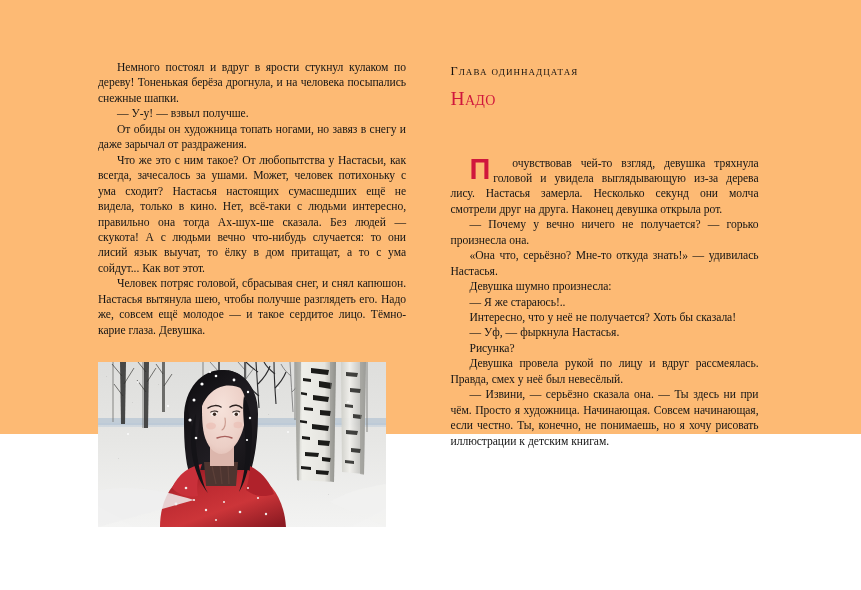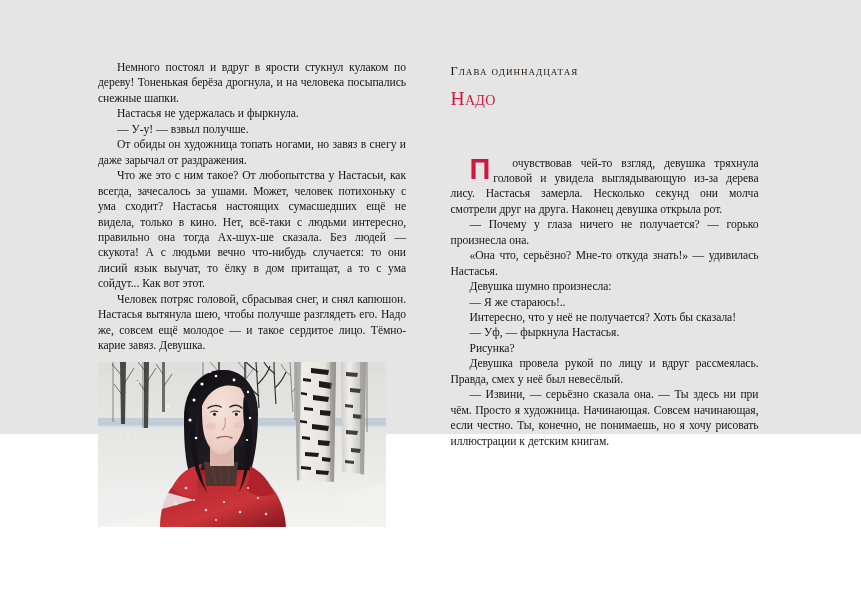--- a/index.html
+++ b/index.html
@@ -11,21 +11,21 @@
     width: 861px;
     height: 590px;
     overflow: hidden;
     font-family: "Liberation Serif", "DejaVu Serif", serif;
     color: #151515;
   }
   .spread {
     position: relative;
     width: 861px;
     height: 434px;
-    background: #e5e5e5;
+    background: #fdba74;
     display: flex;
   }
   .page {
     position: relative;
     box-sizing: border-box;
     width: 430.5px;
     height: 590px;
   }
   
   .page-left {
@@ -118,25 +118,24 @@
   }
 </style>
 </head>
 <body>
 
 <div class="spread">
 
   <div class="page page-left">
     <div class="col">
       <p class="body">Немного постоял и вдруг в ярости стукнул кулаком по дереву! Тоненькая берёза дрогнула, и на человека посыпались снежные шапки.</p>
-      <p class="body">Настасья не удержалась и фыркнула.</p>
       <p class="body">— У-у! — взвыл получше.</p>
       <p class="body">От обиды он художница топать ногами, но завяз в снегу и даже зарычал от раздражения.</p>
       <p class="body">Что же это с ним такое? От любопытства у Настасьи, как всегда, зачесалось за ушами. Может, человек потихоньку с ума сходит? Настасья настоящих сумасшедших ещё не видела, только в кино. Нет, всё-таки с людьми интересно, правильно она тогда Ах-шух-ше сказала. Без людей — скукота! А с людьми вечно что-нибудь случается: то они лисий язык выучат, то ёлку в дом притащат, а то с ума сойдут... Как вот этот.</p>
-      <p class="body">Человек потряс головой, сбрасывая снег, и снял капюшон. Настасья вытянула шею, чтобы получше разглядеть его. Надо же, совсем ещё молодое — и такое сердитое лицо. Тёмно-карие завяз. Девушка.</p>
+      <p class="body">Человек потряс головой, сбрасывая снег, и снял капюшон. Настасья вытянула шею, чтобы получше разглядеть его. Надо же, совсем ещё молодое — и такое сердитое лицо. Тёмно-карие глаза. Девушка.</p>
     </div>
 
     <div class="illustration-wrap">
       <div class="illustration">
         <svg viewBox="0 0 288 165" preserveAspectRatio="none">
           <defs>
             <linearGradient id="snowG" x1="0" y1="0" x2="0" y2="1">
               <stop offset="0%" stop-color="#dededc"></stop>
               <stop offset="45%" stop-color="#e6e6e4"></stop>
               <stop offset="100%" stop-color="#f3f3f2"></stop>
@@ -366,21 +365,21 @@
   <div class="page page-right">
     <div class="col">
 
       <div class="chapter-label">Глава одиннадцатая</div>
       <div class="chapter-title">Надо</div>
 
       <div class="chapter-gap"></div>
 
       <p class="body dropcap-para"><span class="dropcap">П</span><span>очувствовав чей-то взгляд, девушка тряхнула головой и увидела выглядывающую из-за дерева лису. Настасья замерла. Несколько секунд они молча смотрели друг на друга. Наконец девушка открыла рот.</span></p>
 
-      <p class="body">— Почему у глаза ничего не получается? — горько произнесла она.</p>
+      <p class="body">— Почему у вечно ничего не получается? — горько произнесла она.</p>
       <p class="body">«Она что, серьёзно? Мне-то откуда знать!» — удивилась Настасья.</p>
       <p class="body">Девушка шумно произнесла:</p>
       <p class="body">— Я же стараюсь!..</p>
       <p class="body">Интересно, что у неё не получается? Хоть бы сказала!</p>
       <p class="body">— Уф, — фыркнула Настасья.</p>
       <p class="body">Рисунка?</p>
       <p class="body">Девушка провела рукой по лицу и вдруг рассмеялась. Правда, смех у неё был невесёлый.</p>
       <p class="body">— Извини, — серьёзно сказала она. — Ты здесь ни при чём. Просто я художница. Начинающая. Совсем начинающая, если честно. Ты, конечно, не понимаешь, но я хочу рисовать иллюстрации к детским книгам.</p>
     </div>
 

